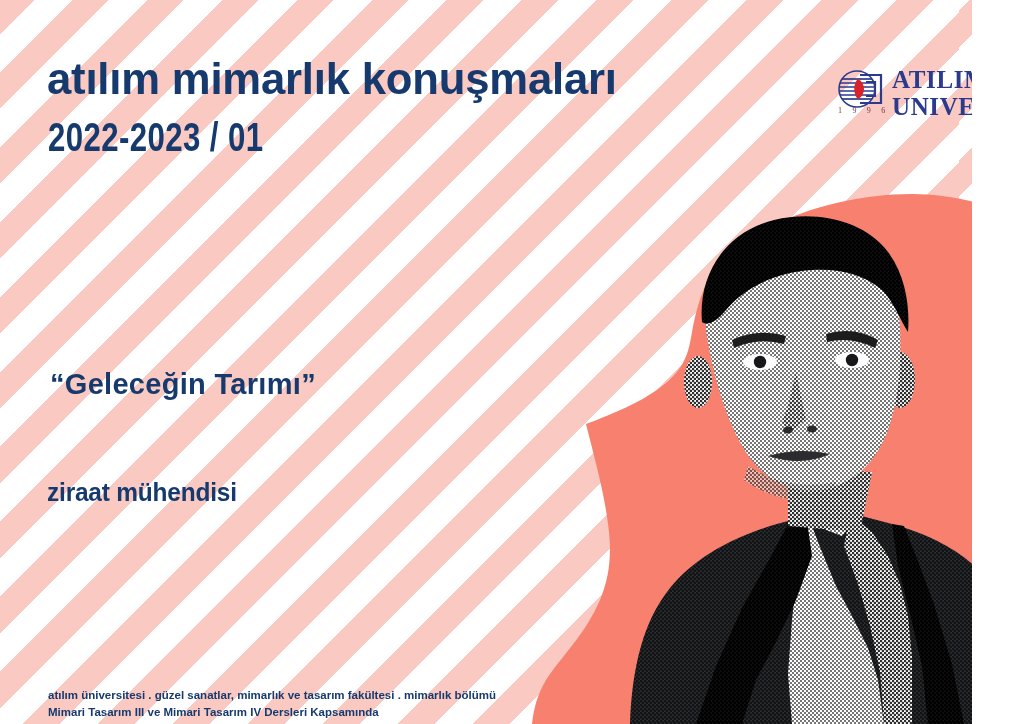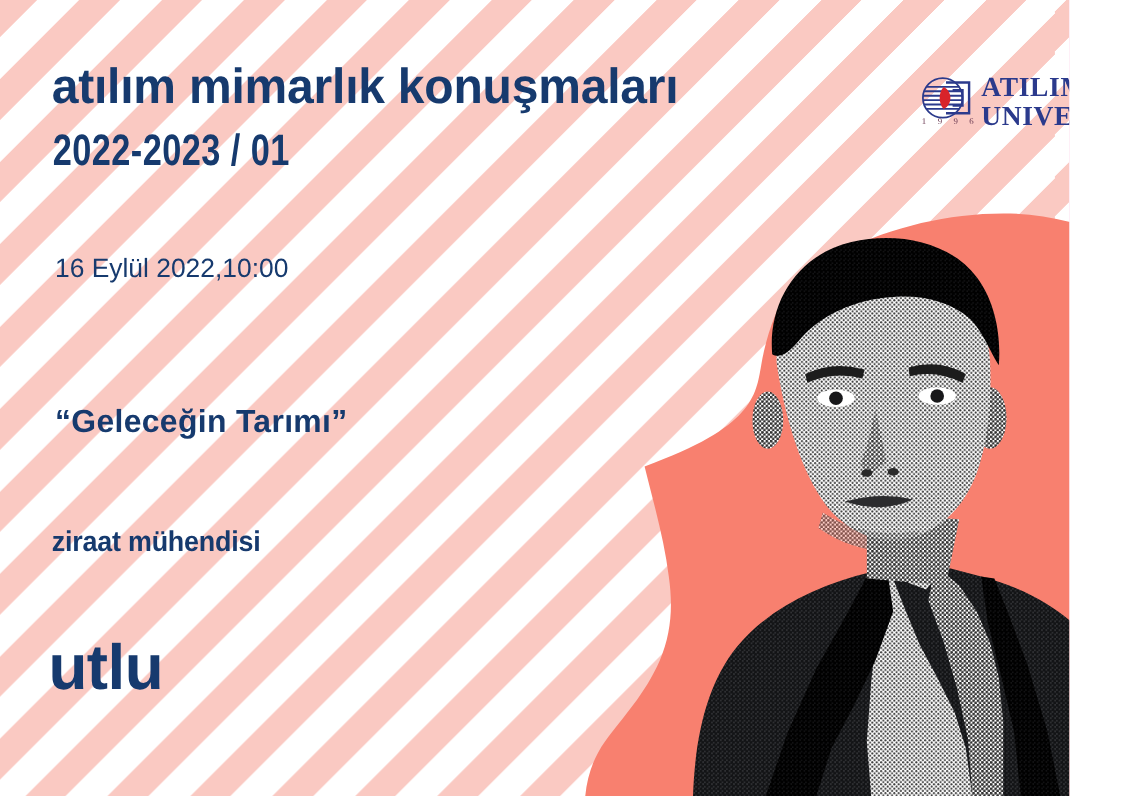--- a/index.html
+++ b/index.html
@@ -277,28 +277,28 @@
         <path fill="#2c2c2e" d="M248,276 q32,-9 62,-2 q-28,13 -62,2 Z"></path>
 
         <path fill="url(#ht-mid)" d="M228,286 q40,26 88,16 l-6,16 q-46,10 -86,-18 Z" opacity="0.6"></path>
       </g>
     </svg>
   </div>
 
   <div id="title-main" class="navy">atılım mimarlık konuşmaları</div>
   <div id="title-sub" class="navy">2022-2023 / 01</div>
 
-  <div id="event-datetime" class="navy">16 Eylül 2022,10:00</div>
 
   <div id="talk-title" class="navy">“Geleceğin Tarımı”</div>
 
   <div id="speaker-role" class="navy">ziraat mühendisi</div>
-  <div id="speaker-last" class="navy">utlu</div>
 
   <div id="footer" class="navy">
+    <div>atılım üniversitesi . güzel sanatlar, mimarlık ve tasarım fakültesi . mimarlık bölümü</div>
+    <div>Mimari Tasarım III ve Mimari Tasarım IV  Dersleri Kapsamında</div>
   </div>
 
   <div id="logo">
     <svg id="logo-mark" viewBox="0 0 52 52">
 
       <g>
         <circle cx="21" cy="21" r="18" fill="none" stroke="#2b3a8c" stroke-width="1.6"></circle>
         <g stroke="#2b3a8c" stroke-width="1.7">
           <line x1="6" y1="11" x2="36" y2="11"></line>
           <line x1="4" y1="15" x2="38" y2="15"></line>

